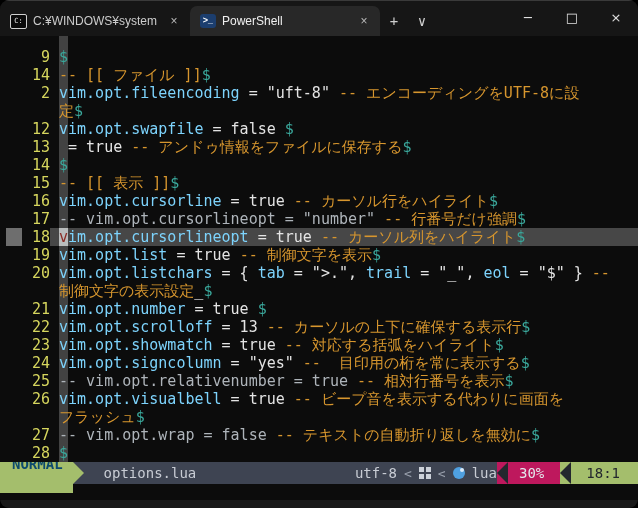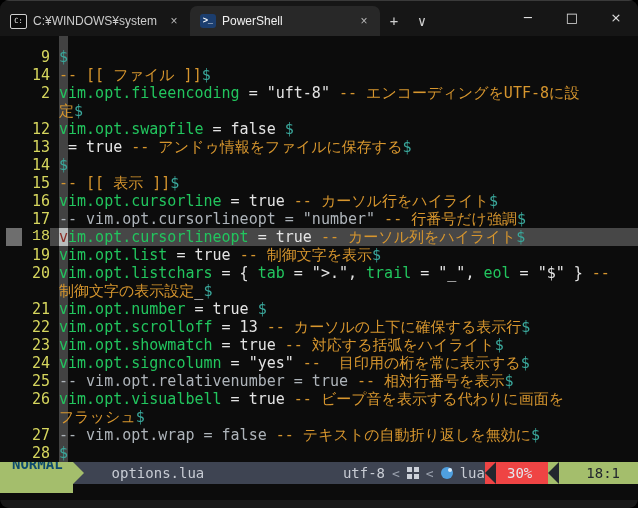--- a/index.html
+++ b/index.html
@@ -47,57 +47,57 @@
     position:relative;height:426px;box-sizing:border-box;
     padding:12px 0 0 6px;background:#0c0c0c;
     font-size:15px;line-height:18px;
   }
   .ccol{position:absolute;left:59px;top:0;bottom:0;width:9px;background:#424242;}
   .row{display:flex;height:18px;white-space:pre;position:relative;}
   .row.cursorline{background:#474747;}
   .sign{width:16px;flex:none;}
   .row.cursorline .sign{background:#6e6e6e;}
   .num{width:28px;flex:none;text-align:right;color:#d6d65e;}
-  .row.cursorline .num{background:#0c0c0c;font-family:Liberation Mono, monospace;}
+  .row.cursorline .num{background:#0c0c0c;}
   .spacer{width:9px;flex:none;}
-  .c-id{color:#22c55e;}
+  .c-id{color:#7dd3fc;}
   .c-wh{color:#e4e4e4;}
   .c-cm{color:#d7962e;}
   .c-gc{color:#aeb4ba;}
   .c-eol{color:#3aa79b;}
   .c-cur{background:#b9bcbc;color:#8b2a23;}
   
   .statusline{
     height:22px;background:#3e4452;display:flex;align-items:center;
     font-size:14px;color:#c8ccd4;
   }
   .seg-mode{
     height:40px;line-height:22px;background:#a4be6c;color:#0c4a6e;
     padding:0 10px 0 12px;font-weight:bold;flex:none;
   }
   .mode-arrow{
     width:0;height:0;flex:none;
     border-top:11px solid transparent;border-bottom:11px solid transparent;
     border-left:11px solid #a4be6c;
   }
-  .file-name{margin-left:28px;flex:none;}
+  .file-name{margin-left:20px;flex:none;}
   .sl-fill{flex:1;}
   .sl-right{display:flex;align-items:center;gap:7px;margin-right:0;}
   .sep{color:#9aa1ad;font-size:13px;}
   .win-logo{width:12px;height:12px;display:grid;grid-template-columns:5px 5px;grid-template-rows:5px 5px;gap:2px;}
   .win-logo i{background:#ccd1d9;display:block;}
   .lua-ico{width:12px;height:12px;border-radius:50%;background:#4fa0e0;position:relative;flex:none;}
   .lua-ico i{position:absolute;right:1px;top:1px;width:4px;height:4px;border-radius:50%;background:#d9e9f8;}
   .seg-pct{
-    height:22px;line-height:22px;background:#ef4444;color:#e3e6ec;
+    height:22px;line-height:22px;background:#be185d;color:#e3e6ec;
     padding:0 16px 0 22px;flex:none;position:relative;
   }
   .seg-loc{
     height:22px;line-height:22px;background:#a4be6c;color:#23272e;
-    padding:0 18px 0 38px;flex:none;position:relative;
+    padding:0 18px 0 26px;flex:none;position:relative;
   }
   .notch{
     position:absolute;left:0;top:0;width:0;height:0;
     border-top:11px solid transparent;border-bottom:11px solid transparent;
     border-right:11px solid #23272e;
   }
   
   .cmdline{height:16px;background:#0c0c0c;}
   .bottom-edge{height:8px;background:#191919;border-radius:0 0 9px 9px;}
 </style>

